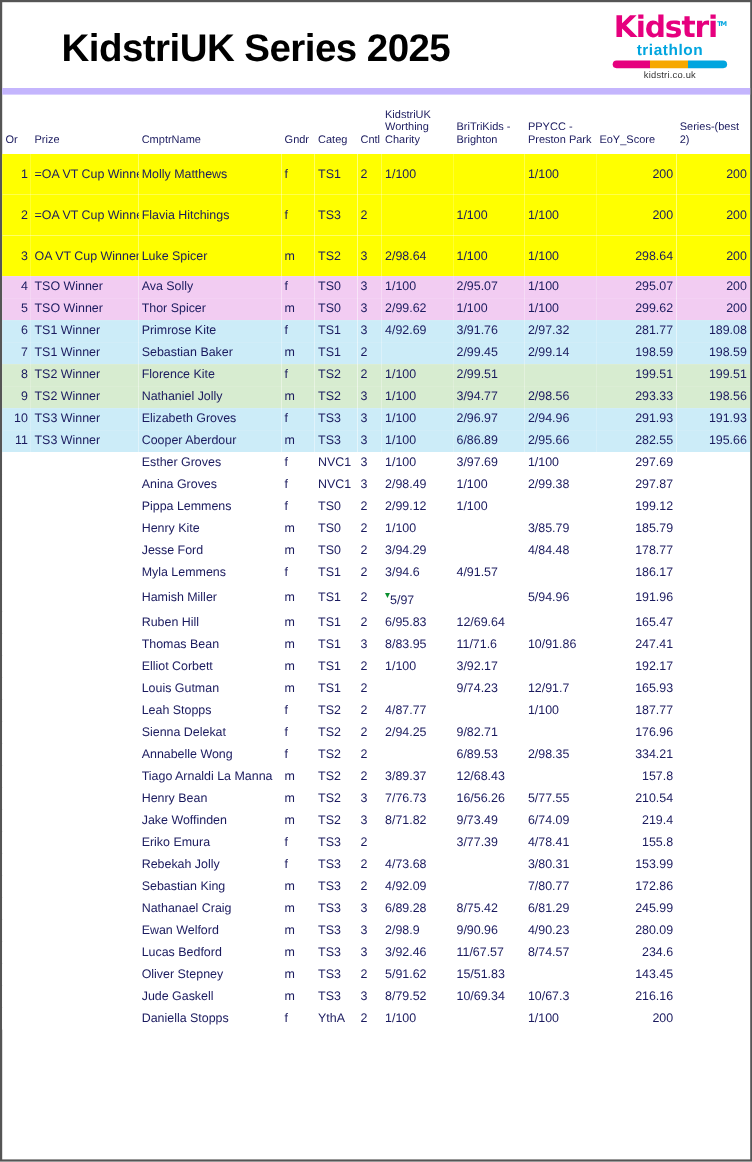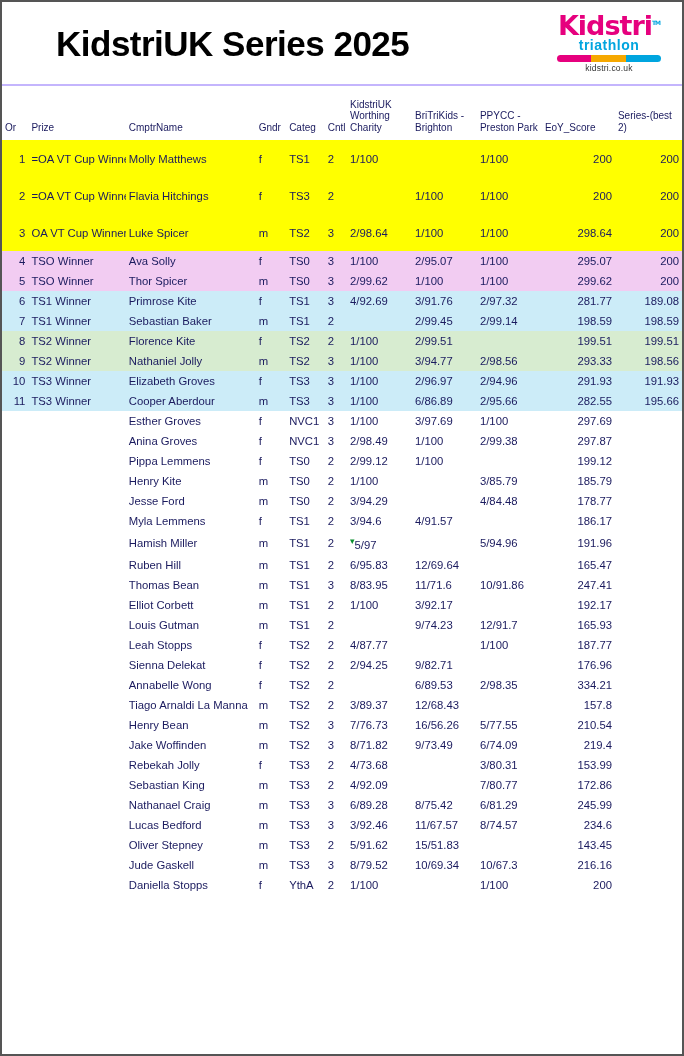--- a/index.html
+++ b/index.html
@@ -19,21 +19,21 @@
     width: 684px;
     height: 1056px;
     box-sizing: border-box;
     border: 2px solid #555;
     background: #fff;
   }
   
   .header {
     position: relative;
     height: 84px;
-    border-bottom: 2px solid #c4b5fd;
+    border-bottom: 6px solid #c4b5fd;
     box-sizing: border-box;
   }
   .title {
     position: absolute;
     left: 54px;
     top: 22px;
     font-size: 35px;
     font-weight: bold;
     color: #000;
     letter-spacing: -0.5px;
@@ -545,20 +545,33 @@
           <td class="ctr">3</td>
           <td class="ctr">8/71.82</td>
           <td class="ctr">9/73.49</td>
           <td class="ctr">6/74.09</td>
           <td class="num">219.4</td>
           <td class="num"></td>
         </tr>
         <tr class="plain">
           <td class="num"></td>
           <td></td>
+          <td>Eriko Emura</td>
+          <td class="ctr">f</td>
+          <td class="ctr">TS3</td>
+          <td class="ctr">2</td>
+          <td class="ctr"></td>
+          <td class="ctr">3/77.39</td>
+          <td class="ctr">4/78.41</td>
+          <td class="num">155.8</td>
+          <td class="num"></td>
+        </tr>
+        <tr class="plain">
+          <td class="num"></td>
+          <td></td>
           <td>Rebekah Jolly</td>
           <td class="ctr">f</td>
           <td class="ctr">TS3</td>
           <td class="ctr">2</td>
           <td class="ctr">4/73.68</td>
           <td class="ctr"></td>
           <td class="ctr">3/80.31</td>
           <td class="num">153.99</td>
           <td class="num"></td>
         </tr>
@@ -584,20 +597,33 @@
           <td class="ctr">3</td>
           <td class="ctr">6/89.28</td>
           <td class="ctr">8/75.42</td>
           <td class="ctr">6/81.29</td>
           <td class="num">245.99</td>
           <td class="num"></td>
         </tr>
         <tr class="plain">
           <td class="num"></td>
           <td></td>
+          <td>Ewan Welford</td>
+          <td class="ctr">m</td>
+          <td class="ctr">TS3</td>
+          <td class="ctr">3</td>
+          <td class="ctr">2/98.9</td>
+          <td class="ctr">9/90.96</td>
+          <td class="ctr">4/90.23</td>
+          <td class="num">280.09</td>
+          <td class="num"></td>
+        </tr>
+        <tr class="plain">
+          <td class="num"></td>
+          <td></td>
           <td>Lucas Bedford</td>
           <td class="ctr">m</td>
           <td class="ctr">TS3</td>
           <td class="ctr">3</td>
           <td class="ctr">3/92.46</td>
           <td class="ctr">11/67.57</td>
           <td class="ctr">8/74.57</td>
           <td class="num">234.6</td>
           <td class="num"></td>
         </tr>

